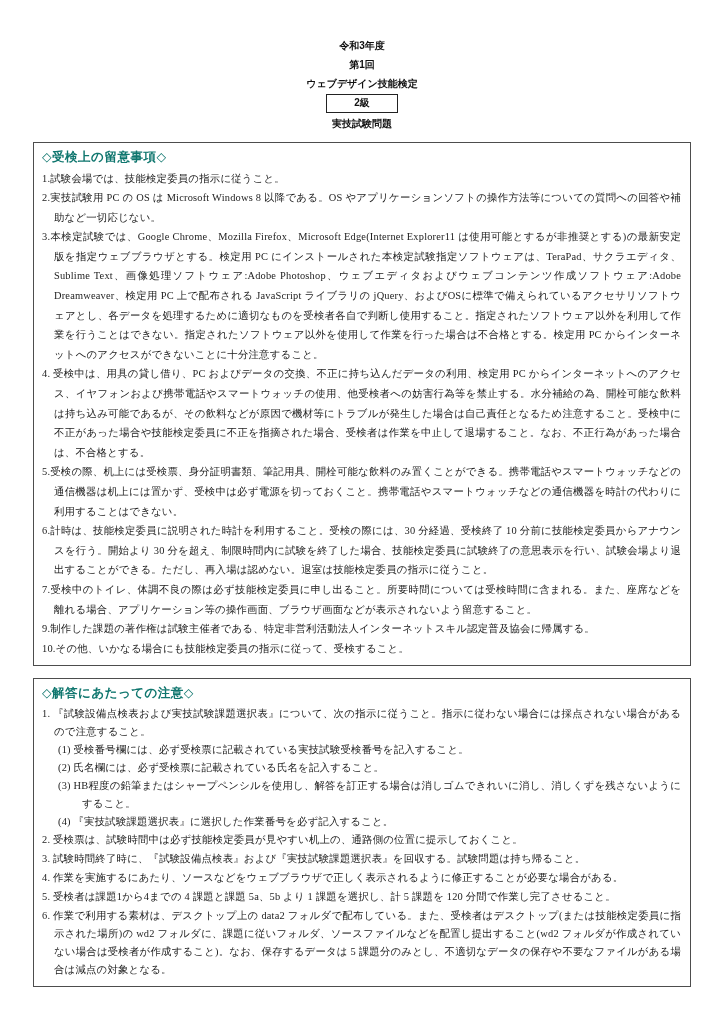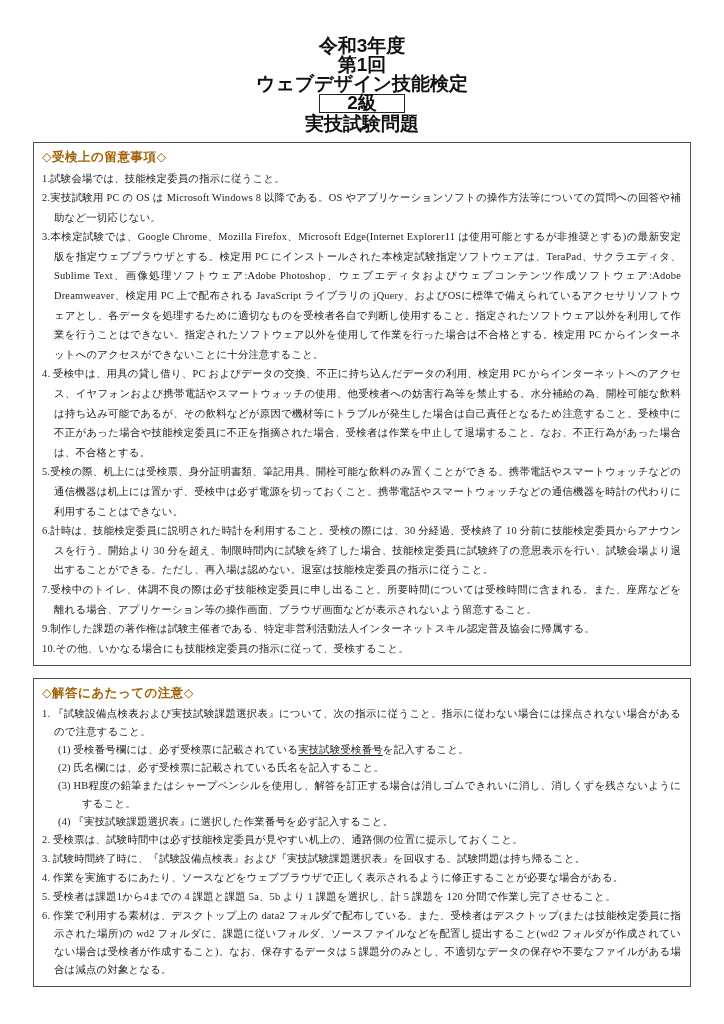--- a/index.html
+++ b/index.html
@@ -8,56 +8,56 @@
     font-family:"Liberation Serif","DejaVu Serif",serif;
     color:#1c1c1c;
     -webkit-font-smoothing:antialiased;
   }
   .page{position:relative;width:724px;height:1024px;background:#ffffff;overflow:hidden;}
 
   
   .title-block{
     text-align:center;padding-top:36px;
     font-family:"Liberation Sans","DejaVu Sans",sans-serif;
-    font-weight:bold;font-size:19px;line-height:19px;color:#111;
+    font-weight:bold;font-size:10px;line-height:19px;color:#111;
   }
   .t-line{margin:0;}
   .grade-box{
     display:inline-block;border:1.5px solid #222;
     padding:0 27px;line-height:16.5px;margin:1px 0;
   }
 
   
   .box{
     margin:0 33px;border:1.5px solid #4d4d4d;background:#fff;
     padding:5px 9px 7px 8px;box-sizing:border-box;width:658px;
   }
   .box1{margin-top:9px;}
   .box2{margin-top:12px;}
   .box-heading{
     font-family:"Liberation Sans","DejaVu Sans",sans-serif;
-    font-size:12.5px;font-weight:bold;color:#a16207;
+    font-size:12.5px;font-weight:bold;color:#0f766e;
     margin:1px 0 3px 0;letter-spacing:0.5px;
   }
 
   
   .items .item{
     font-size:10.4px;line-height:19.8px;
     text-align:justify;letter-spacing:0.2px;
     padding-left:12px;text-indent:-12px;color:#1c1c1c;
   }
   .items-s1 .item{line-height:19.6px;}
   .items-s2 .item{line-height:18px;margin-top:1px;}
   .items .subitem{
     font-size:10.4px;line-height:17.8px;
     text-align:justify;letter-spacing:0.2px;
     padding-left:40px;text-indent:-24px;color:#1c1c1c;
   }
   .num{color:#1c1c1c;}
-  .u{text-decoration:underline;text-underline-offset:2px;}
+  .u{text-underline-offset:2px;}
 </style>
 </head>
 <body>
 
 <div class="page">
 
   <header class="title-block">
     <div class="t-line">令和3年度</div>
     <div class="t-line">第1回</div>
     <div class="t-line">ウェブデザイン技能検定</div>

